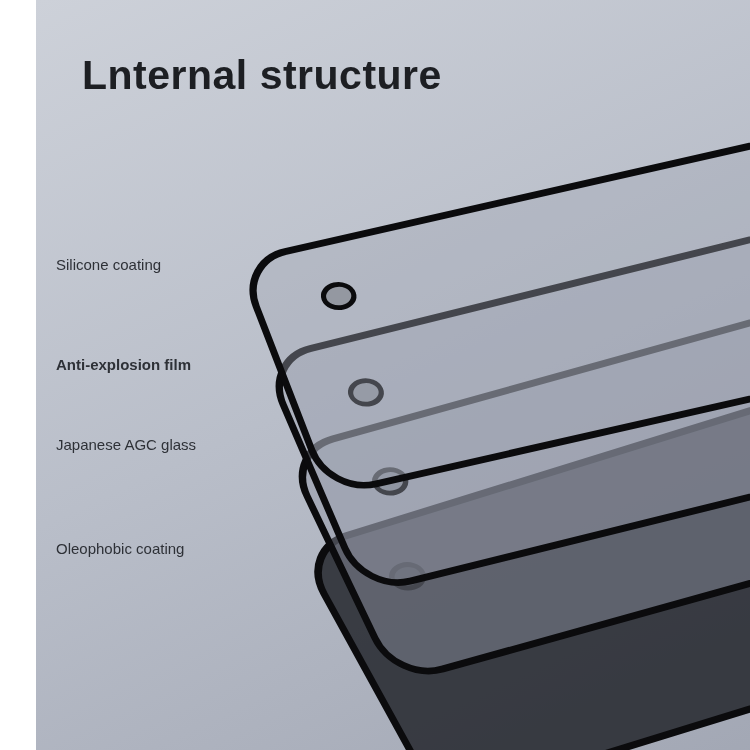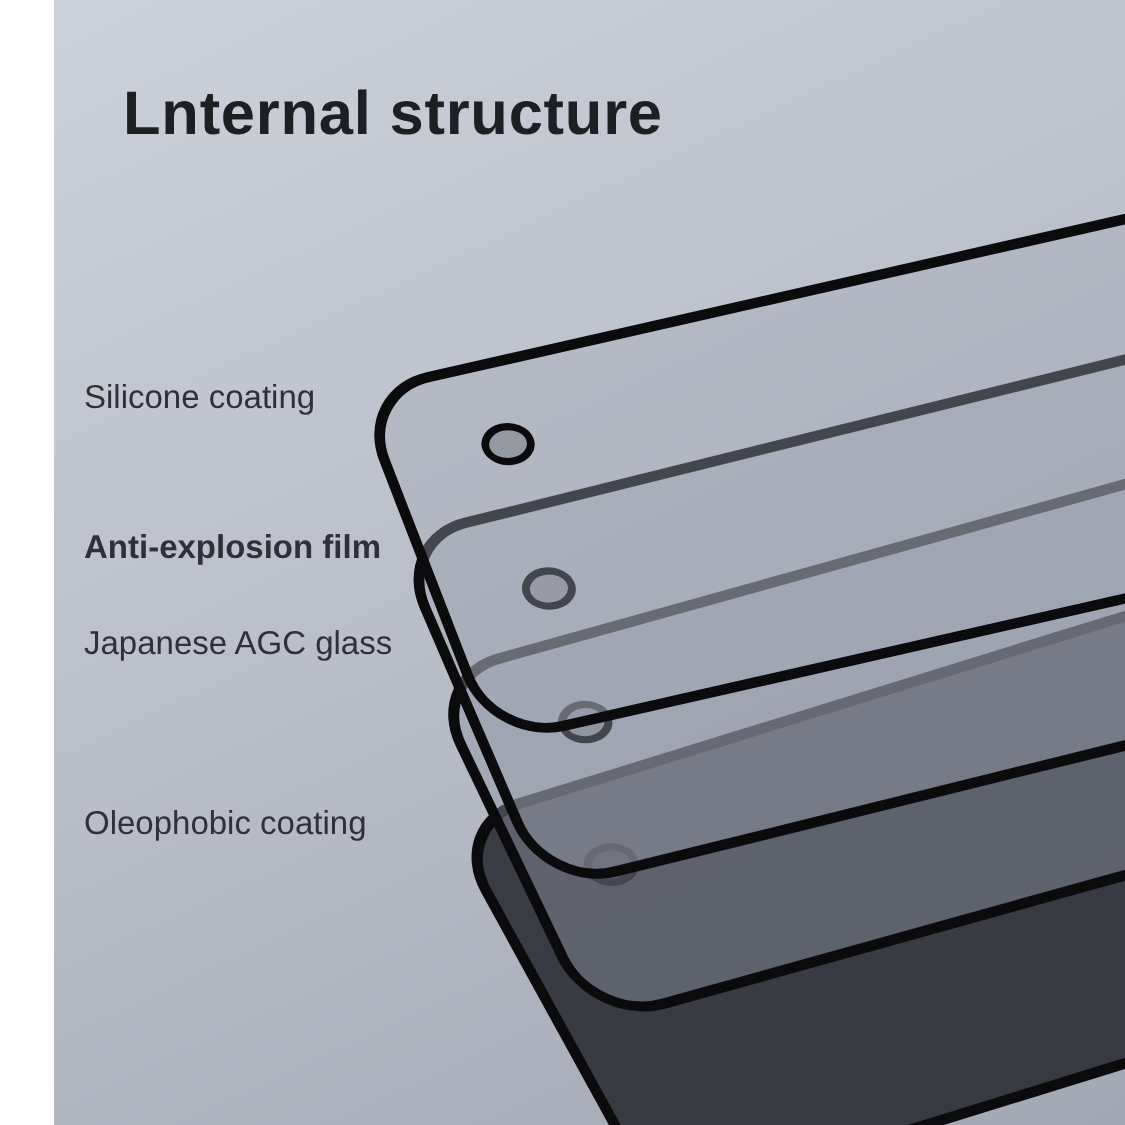--- a/index.html
+++ b/index.html
@@ -22,29 +22,29 @@
     margin: 0;
     font-size: 41px;
     line-height: 1;
     font-weight: 600;
     letter-spacing: 0.5px;
     color: var(--title-color, #1d1f23);
   }
   .layer-label {
     position: absolute;
     left: 20px;
-    font-size: 22px;
+    font-size: 15px;
     line-height: 26px;
     font-weight: 400;
     color: var(--label-color, #2e3137);
     white-space: nowrap;
   }
   .label-1 { top: 252px; }
   .label-2 { top: 352px; font-weight: bold; }
-  .label-3 { top: 416px; }
+  .label-3 { top: 432px; }
   .label-4 { top: 536px; }
   .stack-svg {
     position: absolute;
     left: 0;
     top: 0;
     width: 750px;
     height: 750px;
   }
 </style>
 </head>

